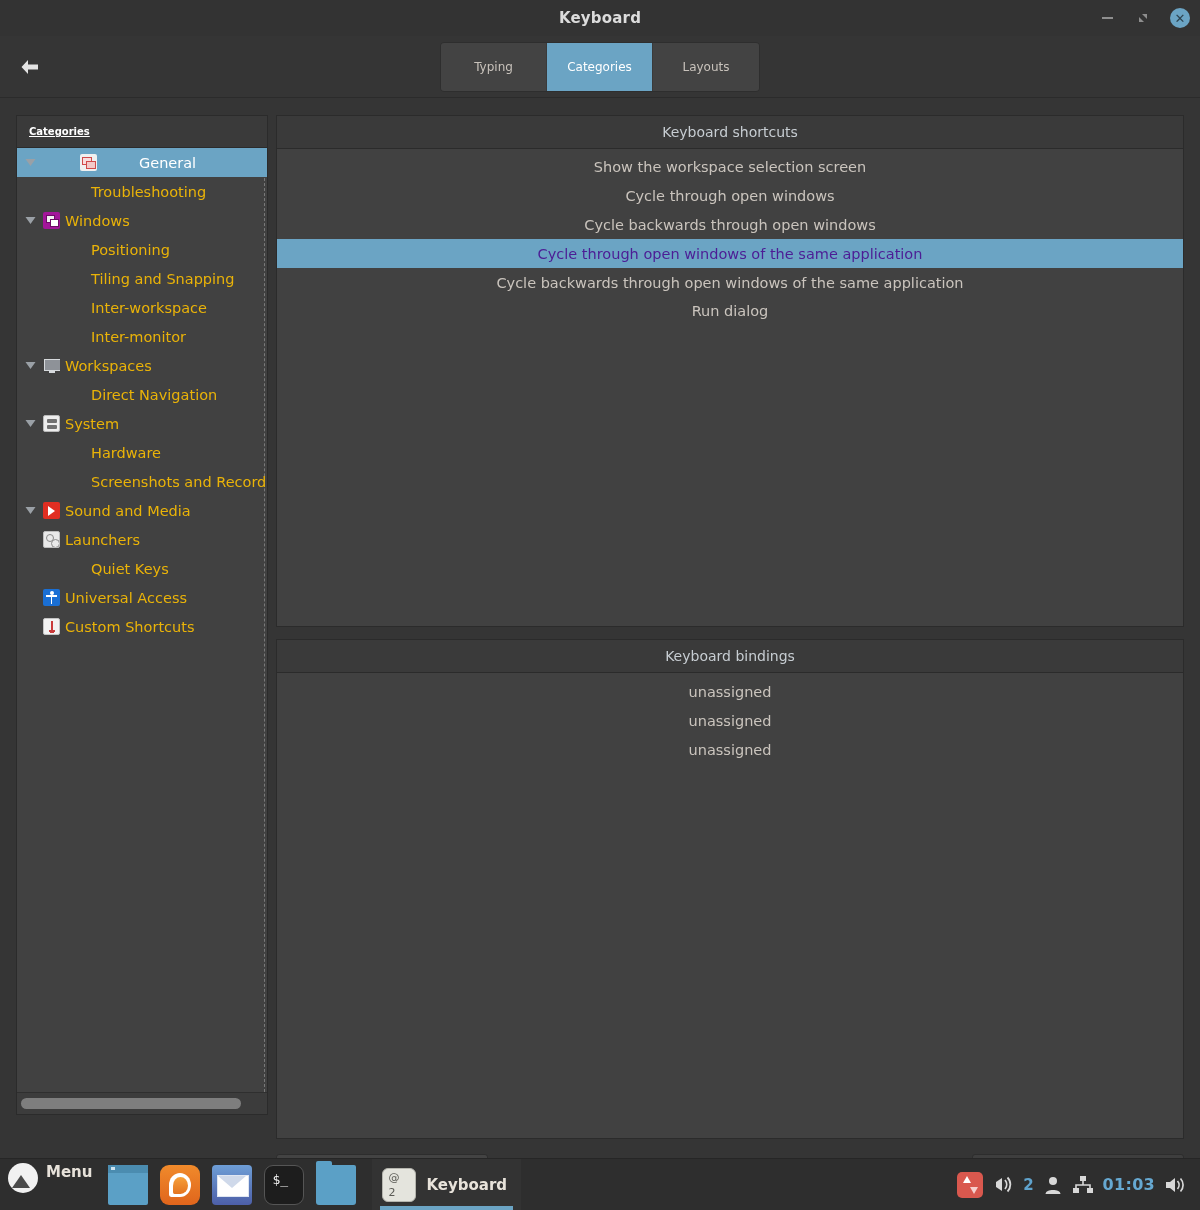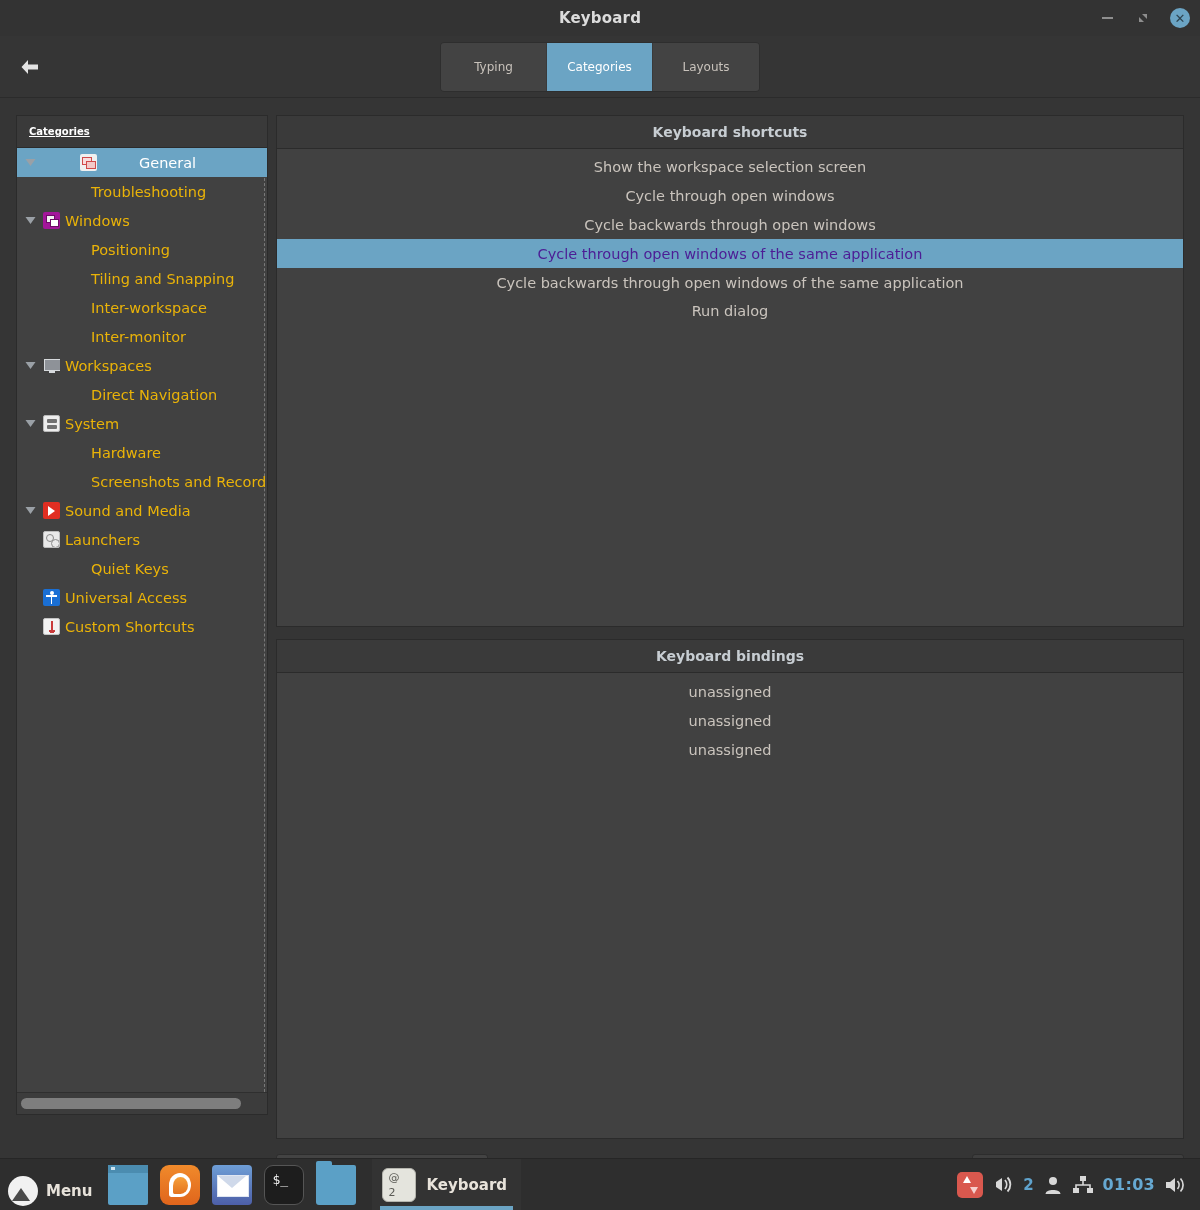--- a/index.html
+++ b/index.html
@@ -292,21 +292,21 @@
     flex-direction: column;
   }
   .panel-header {
     height: 33px;
     background: #3a3a3a;
     border-bottom: 1px solid #2b2b2b;
     display: flex;
     align-items: center;
     justify-content: center;
     font-size: 14px;
-    font-weight: bold;
+    font-weight: normal;
     color: #c7cdd2;
   }
   .panel-body { flex: 1; overflow: hidden; padding-top: 4px; }
   .list-row {
     height: 28.8px;
     display: flex;
     align-items: center;
     justify-content: center;
     font-size: 14.5px;
     color: #cac4bd;
@@ -346,23 +346,23 @@
   #taskbar {
     position: absolute;
     left: 0; bottom: 0;
     width: 1200px; height: 52px;
     background: #2e2e2e;
     border-top: 1px solid #262626;
     display: flex;
     align-items: center;
   }
   #menu-button {
-    display: flex; align-items: center;
+    display: flex; align-items: flex-start;
     gap: 8px;
-    padding: 12px 10px 0 8px;
+    padding: 4px 10px 0 8px;
     height: 52px;
   }
   #menu-logo {
     width: 30px; height: 30px;
     border-radius: 50%;
     background: #f1f1f1;
     position: relative;
     overflow: hidden;
   }
   #menu-logo::before {

